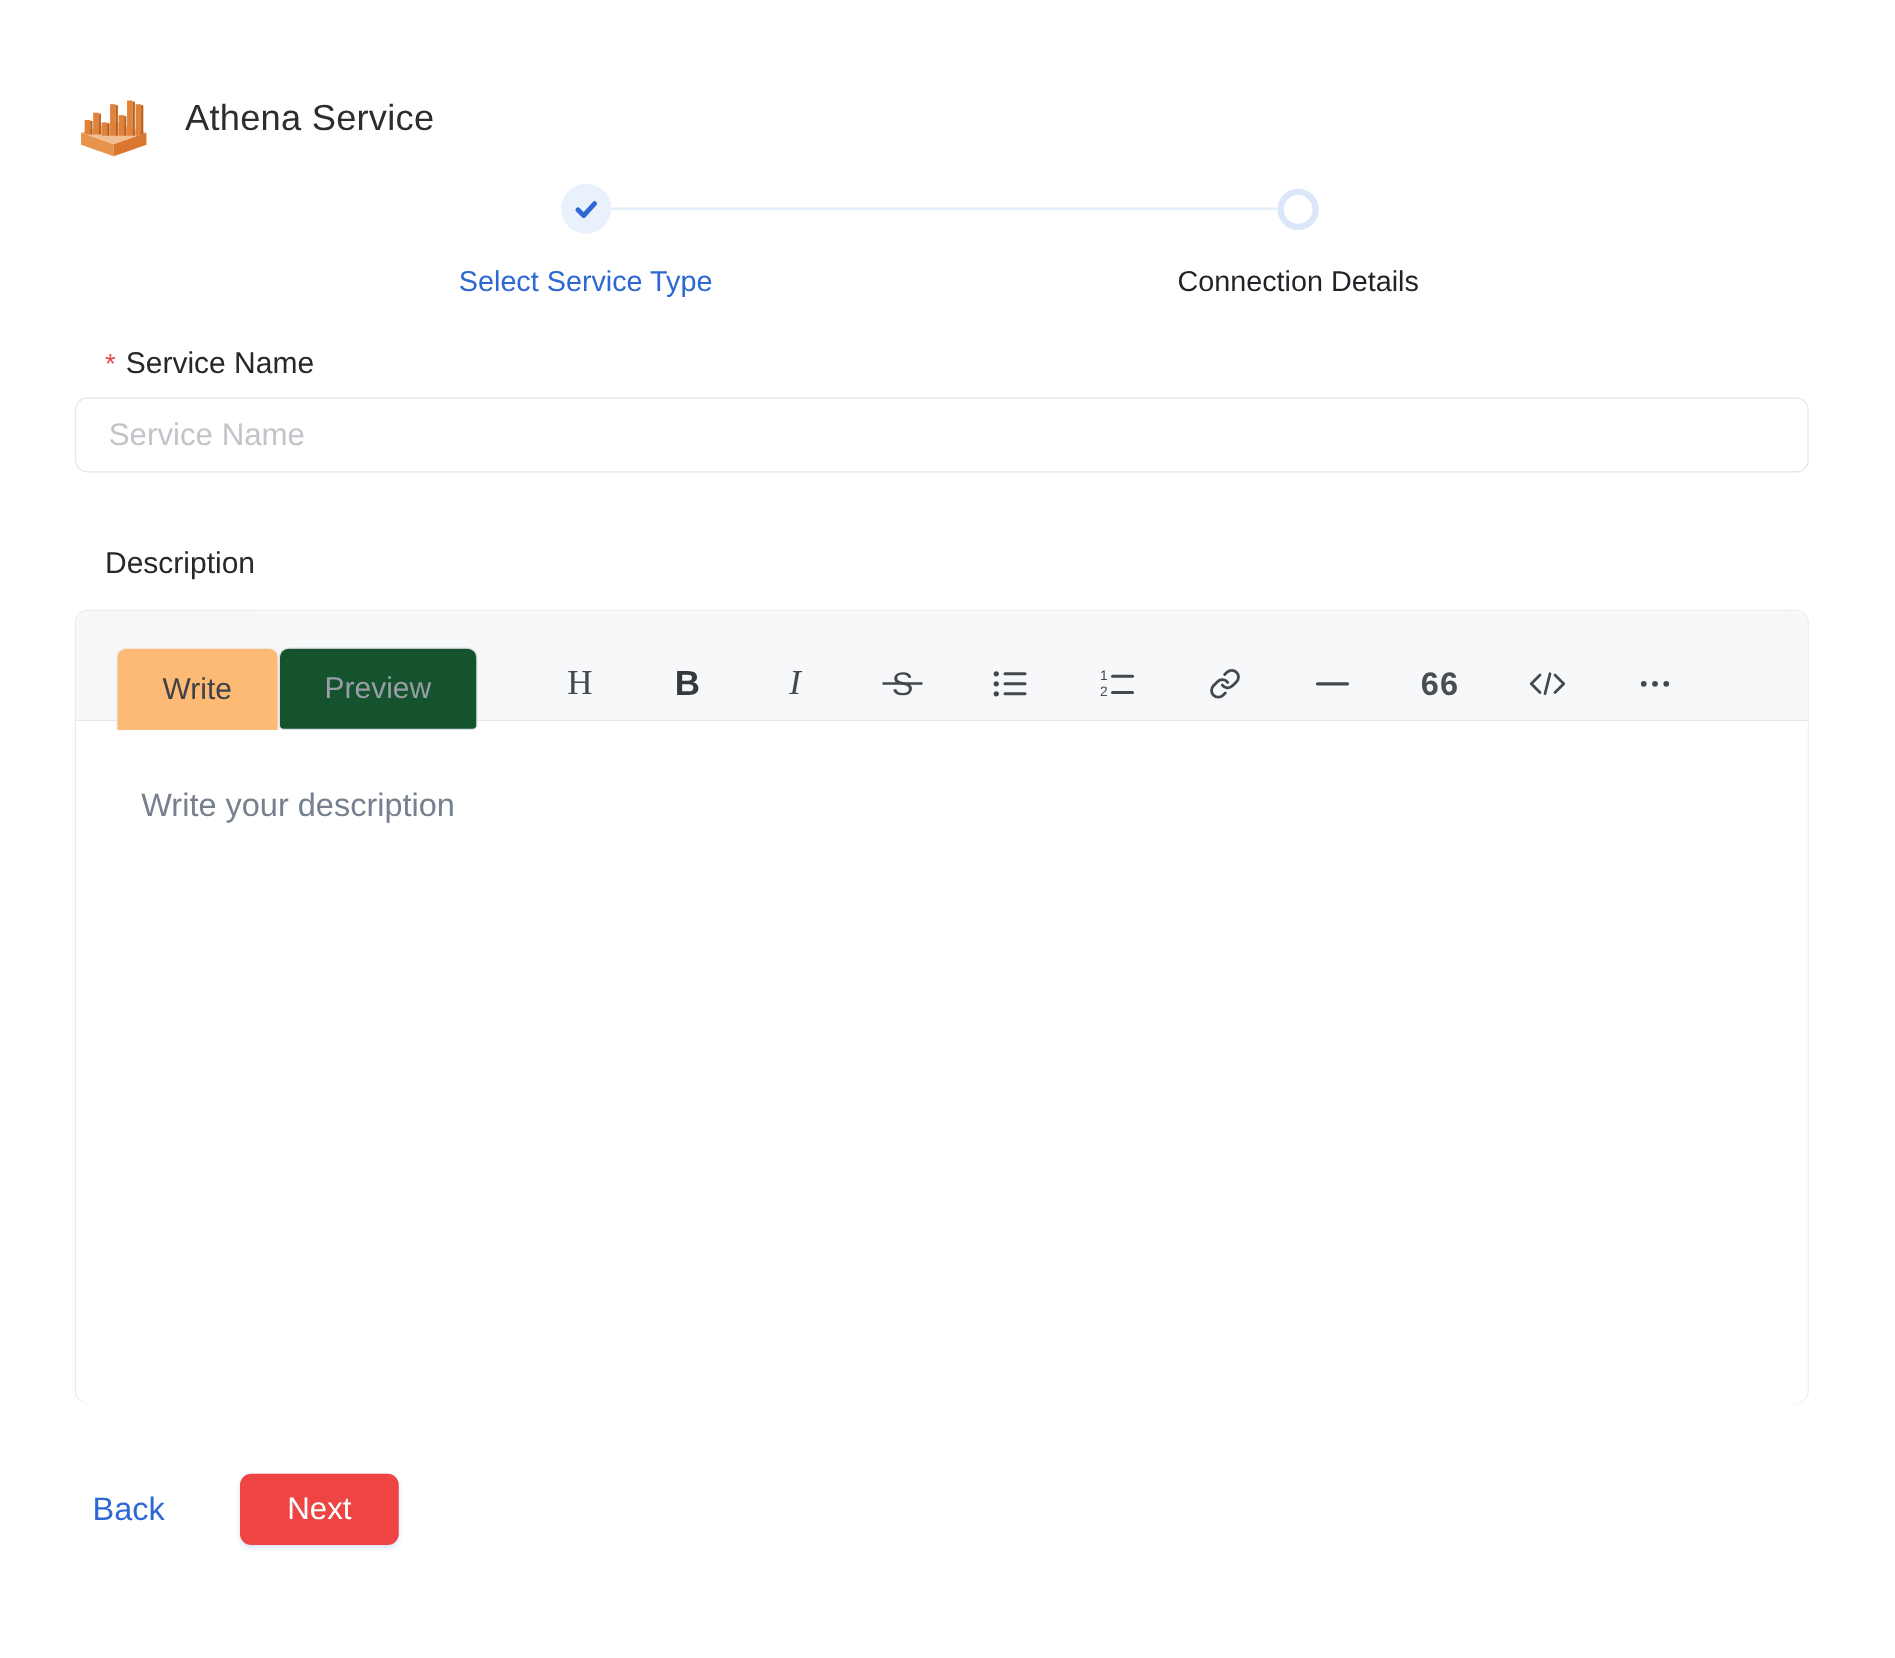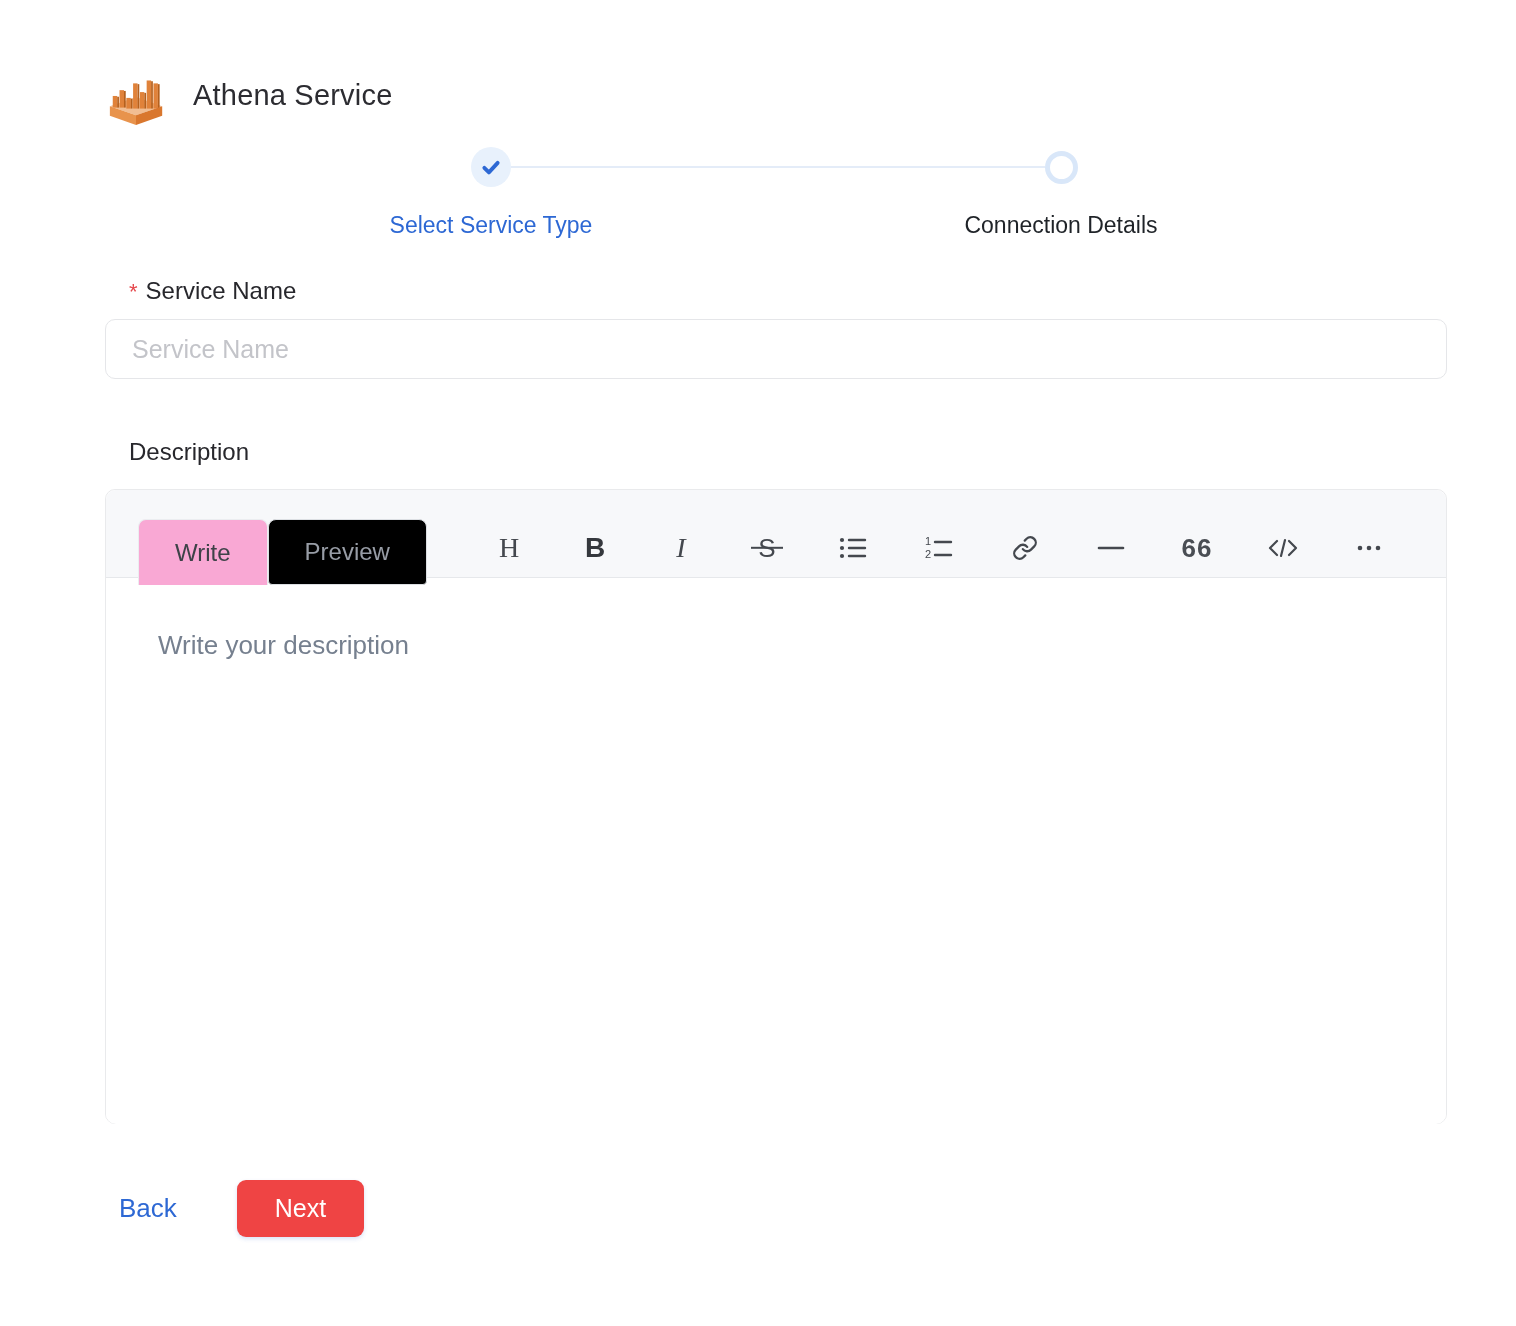--- a/index.html
+++ b/index.html
@@ -3,21 +3,21 @@
 <meta charset="utf-8">
 <style>
   * { box-sizing: border-box; margin: 0; padding: 0; }
   html, body { background: #ffffff; }
   body {
     width: 1516px; height: 1326px;
     font-family: "Liberation Sans", sans-serif;
     color: #26262b;
     overflow: hidden;
   }
-  .container { width: 100%; height: 100%; padding: 64px 69px 0 105px; }
+  .container { width: 100%; height: 100%; padding: 64px 69px 0 60px; }
 
   
   .hdr { display: flex; align-items: center; gap: 26px; height: 62px; }
   .hdr h1 { font-size: 29px; font-weight: 500; color: #2c2c31; letter-spacing: .2px; }
 
   
   .stepper { display: flex; margin: 20px auto 0 auto; width: 1140px; }
   .step { flex: 1; display: flex; flex-direction: column; }
   .step-track { display: flex; align-items: center; height: 42px; }
   .conn { flex: 1; height: 2px; background: #e4ecf8; }
@@ -58,25 +58,25 @@
     border-radius: 10px 10px 0 0;
     display: flex; align-items: flex-end;
   }
   .tabs { position: absolute; left: 32px; bottom: -8px; display: flex; z-index: 2; }
   .tab {
     height: 66px; padding: 0 36px; font-size: 24px; cursor: pointer;
     font-family: "Liberation Sans", sans-serif;
     display: flex; align-items: center; justify-content: center;
   }
   .tab.active {
-    background: #f9a8d4; color: #3e4248; font-weight: 500;
+    background: #fdba74; color: #3e4248; font-weight: 500;
     border: 1px solid #ebedf0; border-bottom: none; border-radius: 8px 8px 0 0;
   }
   .tab.inactive {
-    background: #000000; color: #989da6; font-weight: 400;
+    background: #14532d; color: #989da6; font-weight: 400;
     border: 1px solid #dcdfe3; border-radius: 8px 8px 4px 4px;
   }
   .toolbar { display: flex; align-items: center; gap: 52px; margin-left: 386px; padding-bottom: 13px; }
   .tb-btn {
     width: 34px; height: 32px; background: none; border: none; cursor: pointer;
     display: flex; align-items: center; justify-content: center;
     color: #44484e; font-family: "Liberation Sans", sans-serif;
   }
   .tb-glyph { font-size: 28px; line-height: 1; color: #44484e; }
   .g-heading { font-family: "Liberation Serif", serif; font-weight: 500; }

